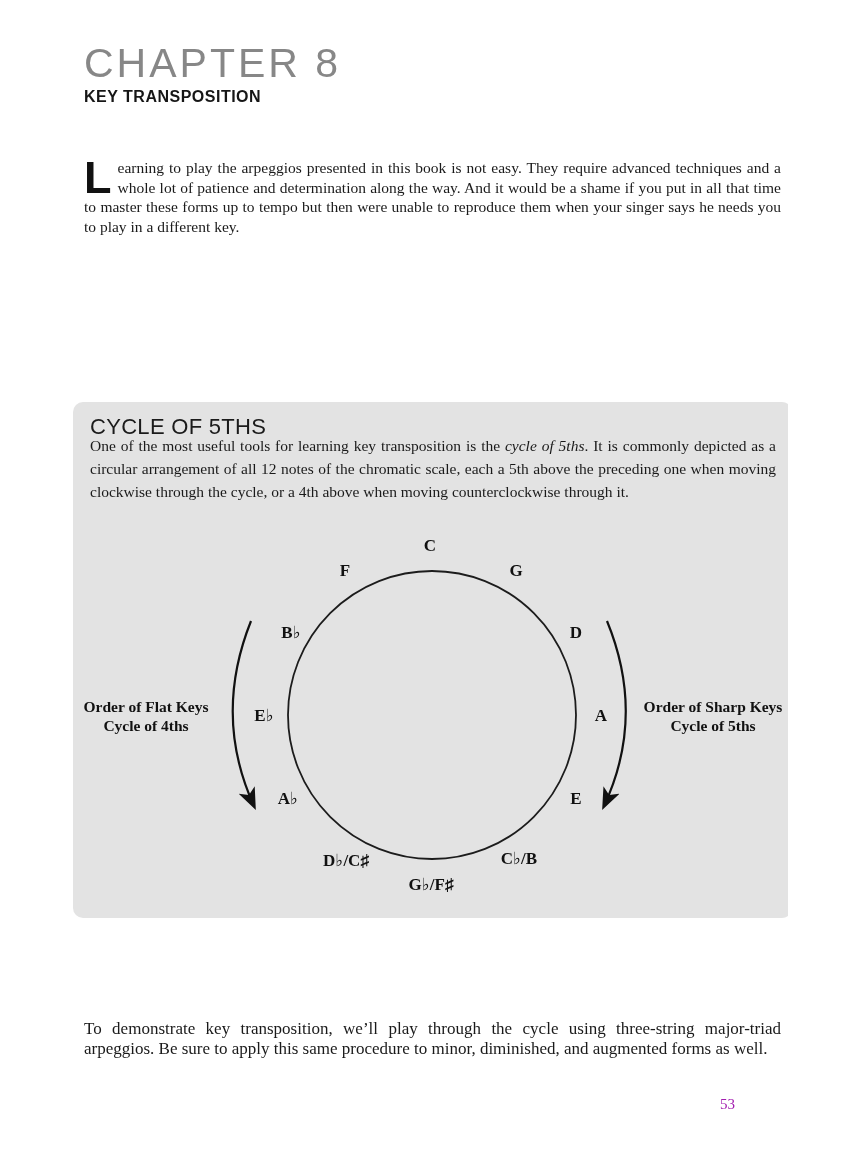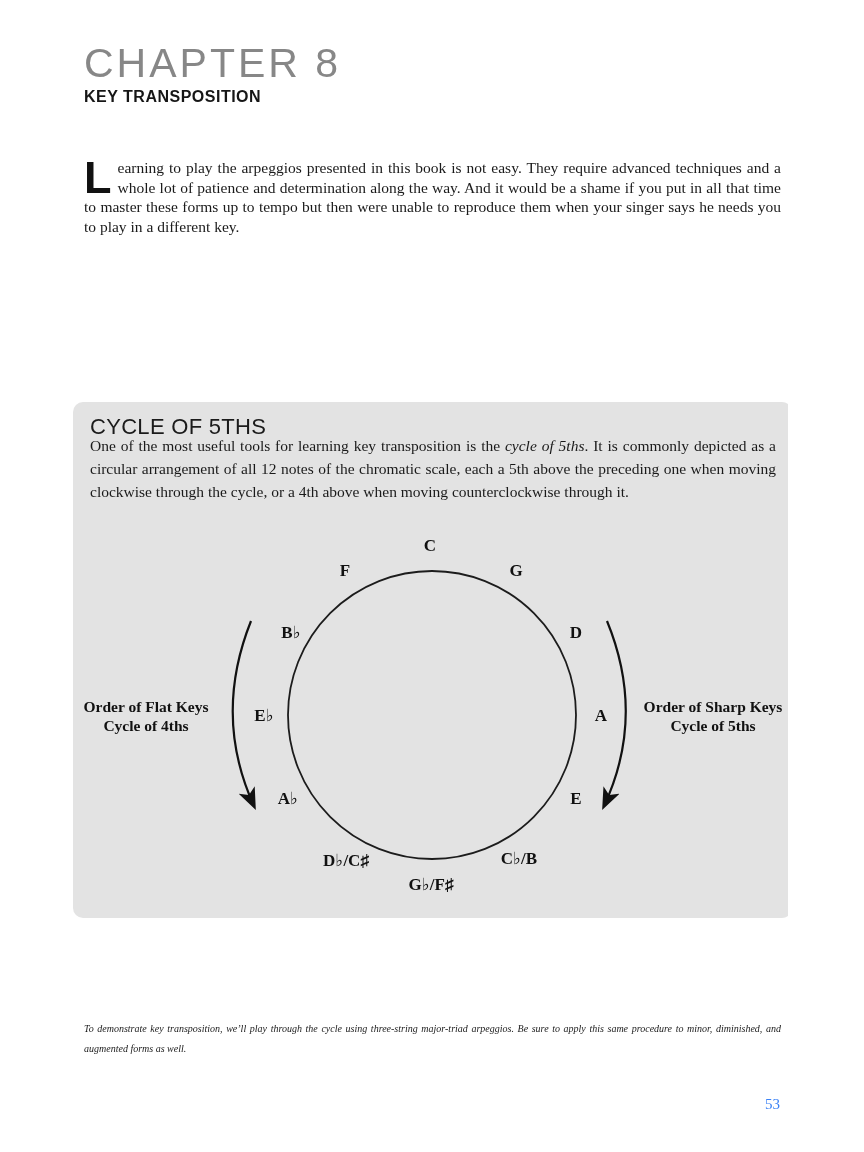--- a/index.html
+++ b/index.html
@@ -53,25 +53,25 @@
   .note-label{
     font-family:"Liberation Serif","DejaVu Serif","DejaVu Sans",serif;
     font-size:17px;font-weight:700;fill:#111;
   }
   .side-label{
     font-family:"Liberation Serif","DejaVu Serif",serif;
     font-size:15.5px;font-weight:700;fill:#111;
   }
   .outro{
     position:absolute;left:84px;top:1019px;width:697px;
-    font-size:10px;line-height:19.7px;text-align:justify;font-style:italic;
+    font-size:17px;line-height:19.7px;text-align:justify;
   }
   .page-number{
     position:absolute;left:720px;top:1096px;width:60px;
-    text-align:right;font-size:15px;color:#3b82f6;
+    text-align:left;font-size:15px;color:#a21caf;
   }
 </style>
 </head>
 <body>
 
 <div class="page">
 
   <div class="chapter-label">CHAPTER 8</div>
   <div class="chapter-title">KEY TRANSPOSITION</div>
 

